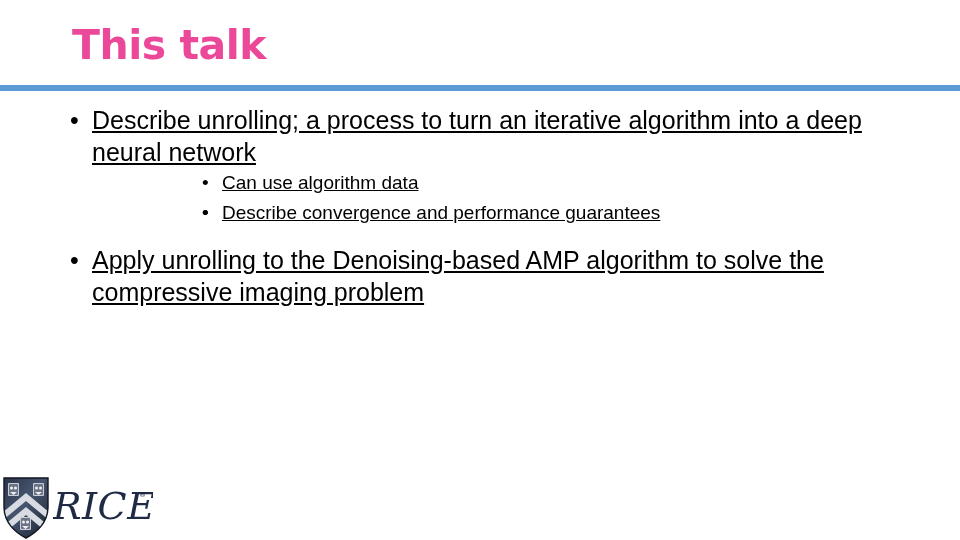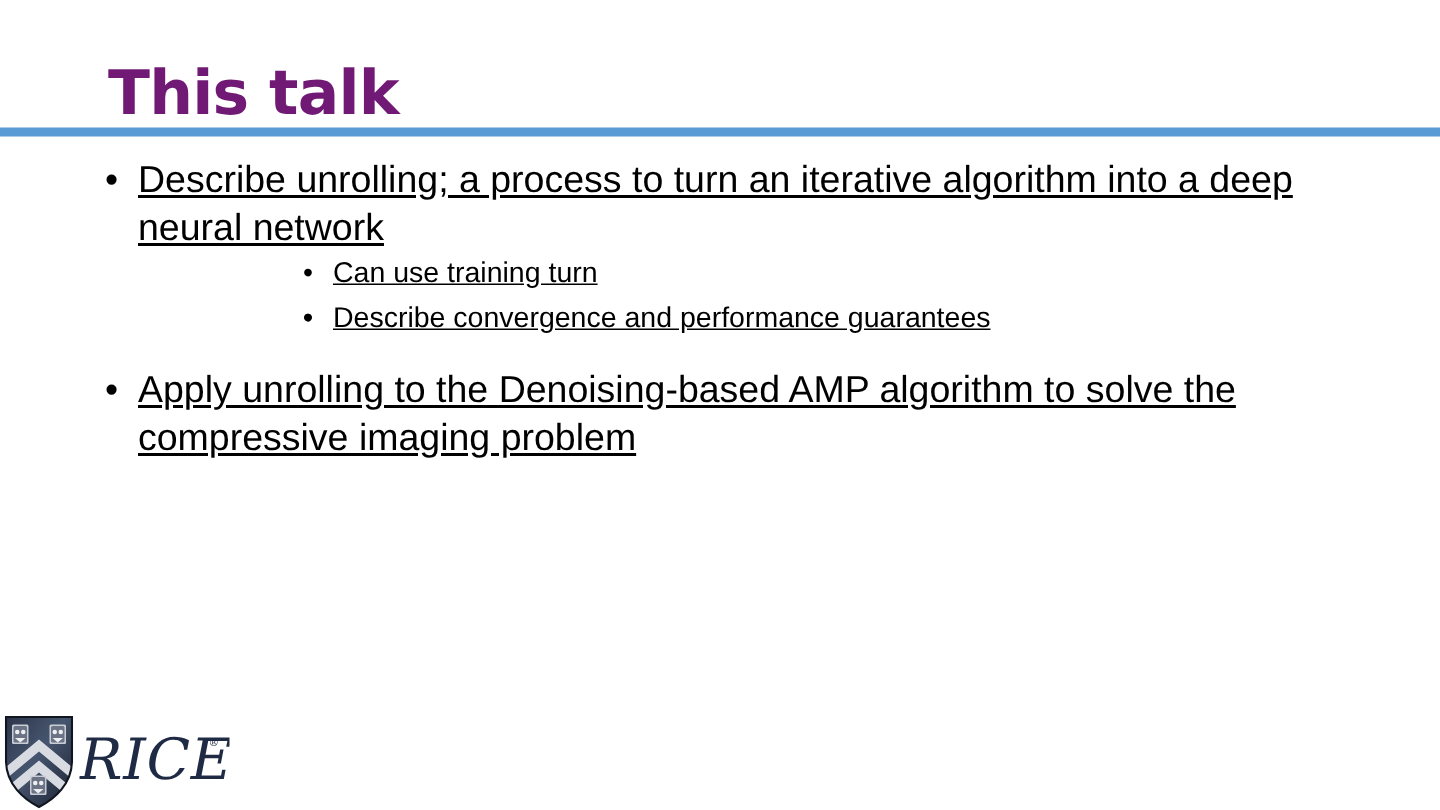--- a/index.html
+++ b/index.html
@@ -25,24 +25,23 @@
 
   
   .slide-title {
     position: absolute;
     left: 72px;
     top: 25px;
     font-family: "DejaVu Sans", sans-serif;
     font-size: 41px;
     font-weight: bold;
     letter-spacing: -0.5px;
-    color: #701a75;
+    color: #ec4899;
     line-height: 1.0;
     white-space: nowrap;
-    margin-top: 17px;
   }
 
   
   .title-rule {
     position: absolute;
     left: 0;
     top: 85px;
     width: 960px;
     height: 6px;
     background: #5B9BD5;
@@ -150,21 +149,21 @@
   <div class="body">
     <ul class="lvl1">
 
       <li class="b1">
         <span class="bullet-mark">•</span>
         <span class="b1-text">Describe unrolling; a process to turn an iterative algorithm into a deep neural network</span>
 
         <ul class="lvl2 sub-wrap">
           <li class="b2">
             <span class="bullet-mark">•</span>
-            <span class="b2-text">Can use training turn</span>
+            <span class="b2-text">Can use algorithm data</span>
           </li>
           <li class="b2">
             <span class="bullet-mark">•</span>
           </li>
           <li class="b2">
             <span class="bullet-mark">•</span>
             <span class="b2-text">Describe convergence and performance guarantees</span>
           </li>
         </ul>
       </li>

